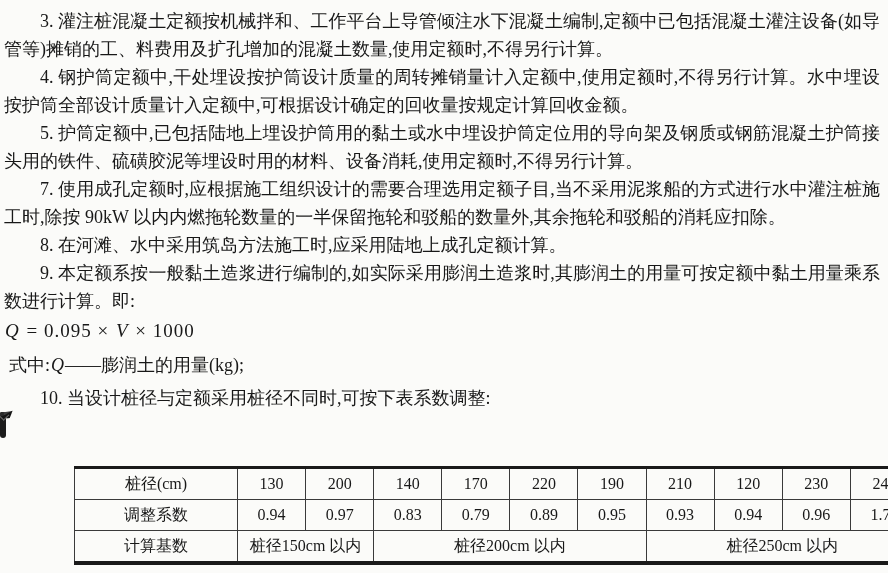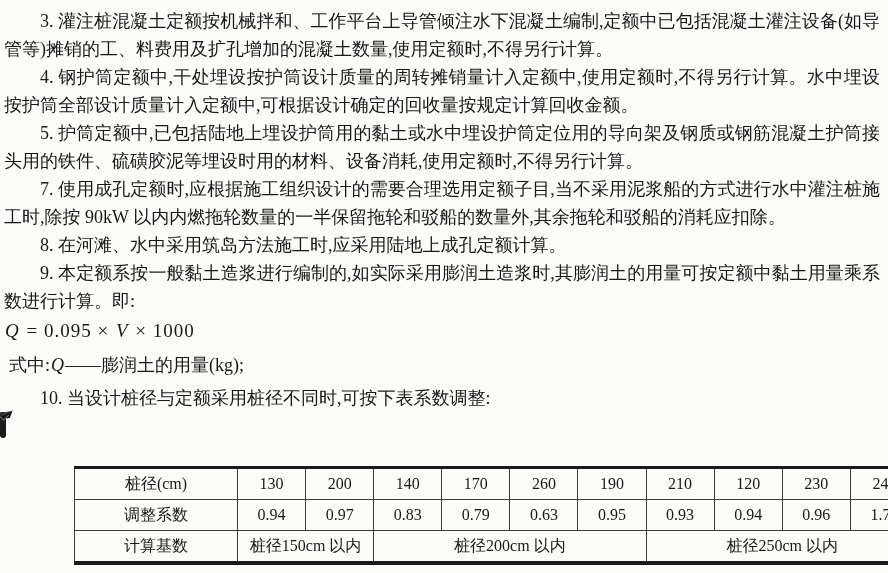--- a/index.html
+++ b/index.html
@@ -102,34 +102,34 @@
           <col>
           <col>
       </colgroup>
       <tbody>
         <tr>
           <td>桩径(cm)</td>
           <td>130</td>
           <td>200</td>
           <td>140</td>
           <td>170</td>
-          <td>260</td>
+          <td>220</td>
           <td>190</td>
           <td>210</td>
           <td>120</td>
           <td>230</td>
           <td>240</td>
         </tr>
         <tr>
           <td>调整系数</td>
           <td>0.94</td>
           <td>0.97</td>
           <td>0.83</td>
           <td>0.79</td>
-          <td>0.63</td>
+          <td>0.89</td>
           <td>0.95</td>
           <td>0.93</td>
           <td>0.94</td>
           <td>0.96</td>
           <td>1.73</td>
         </tr>
         <tr>
           <td>计算基数</td>
           <td colspan="2">桩径150cm 以内</td>
           <td colspan="4">桩径200cm 以内</td>

